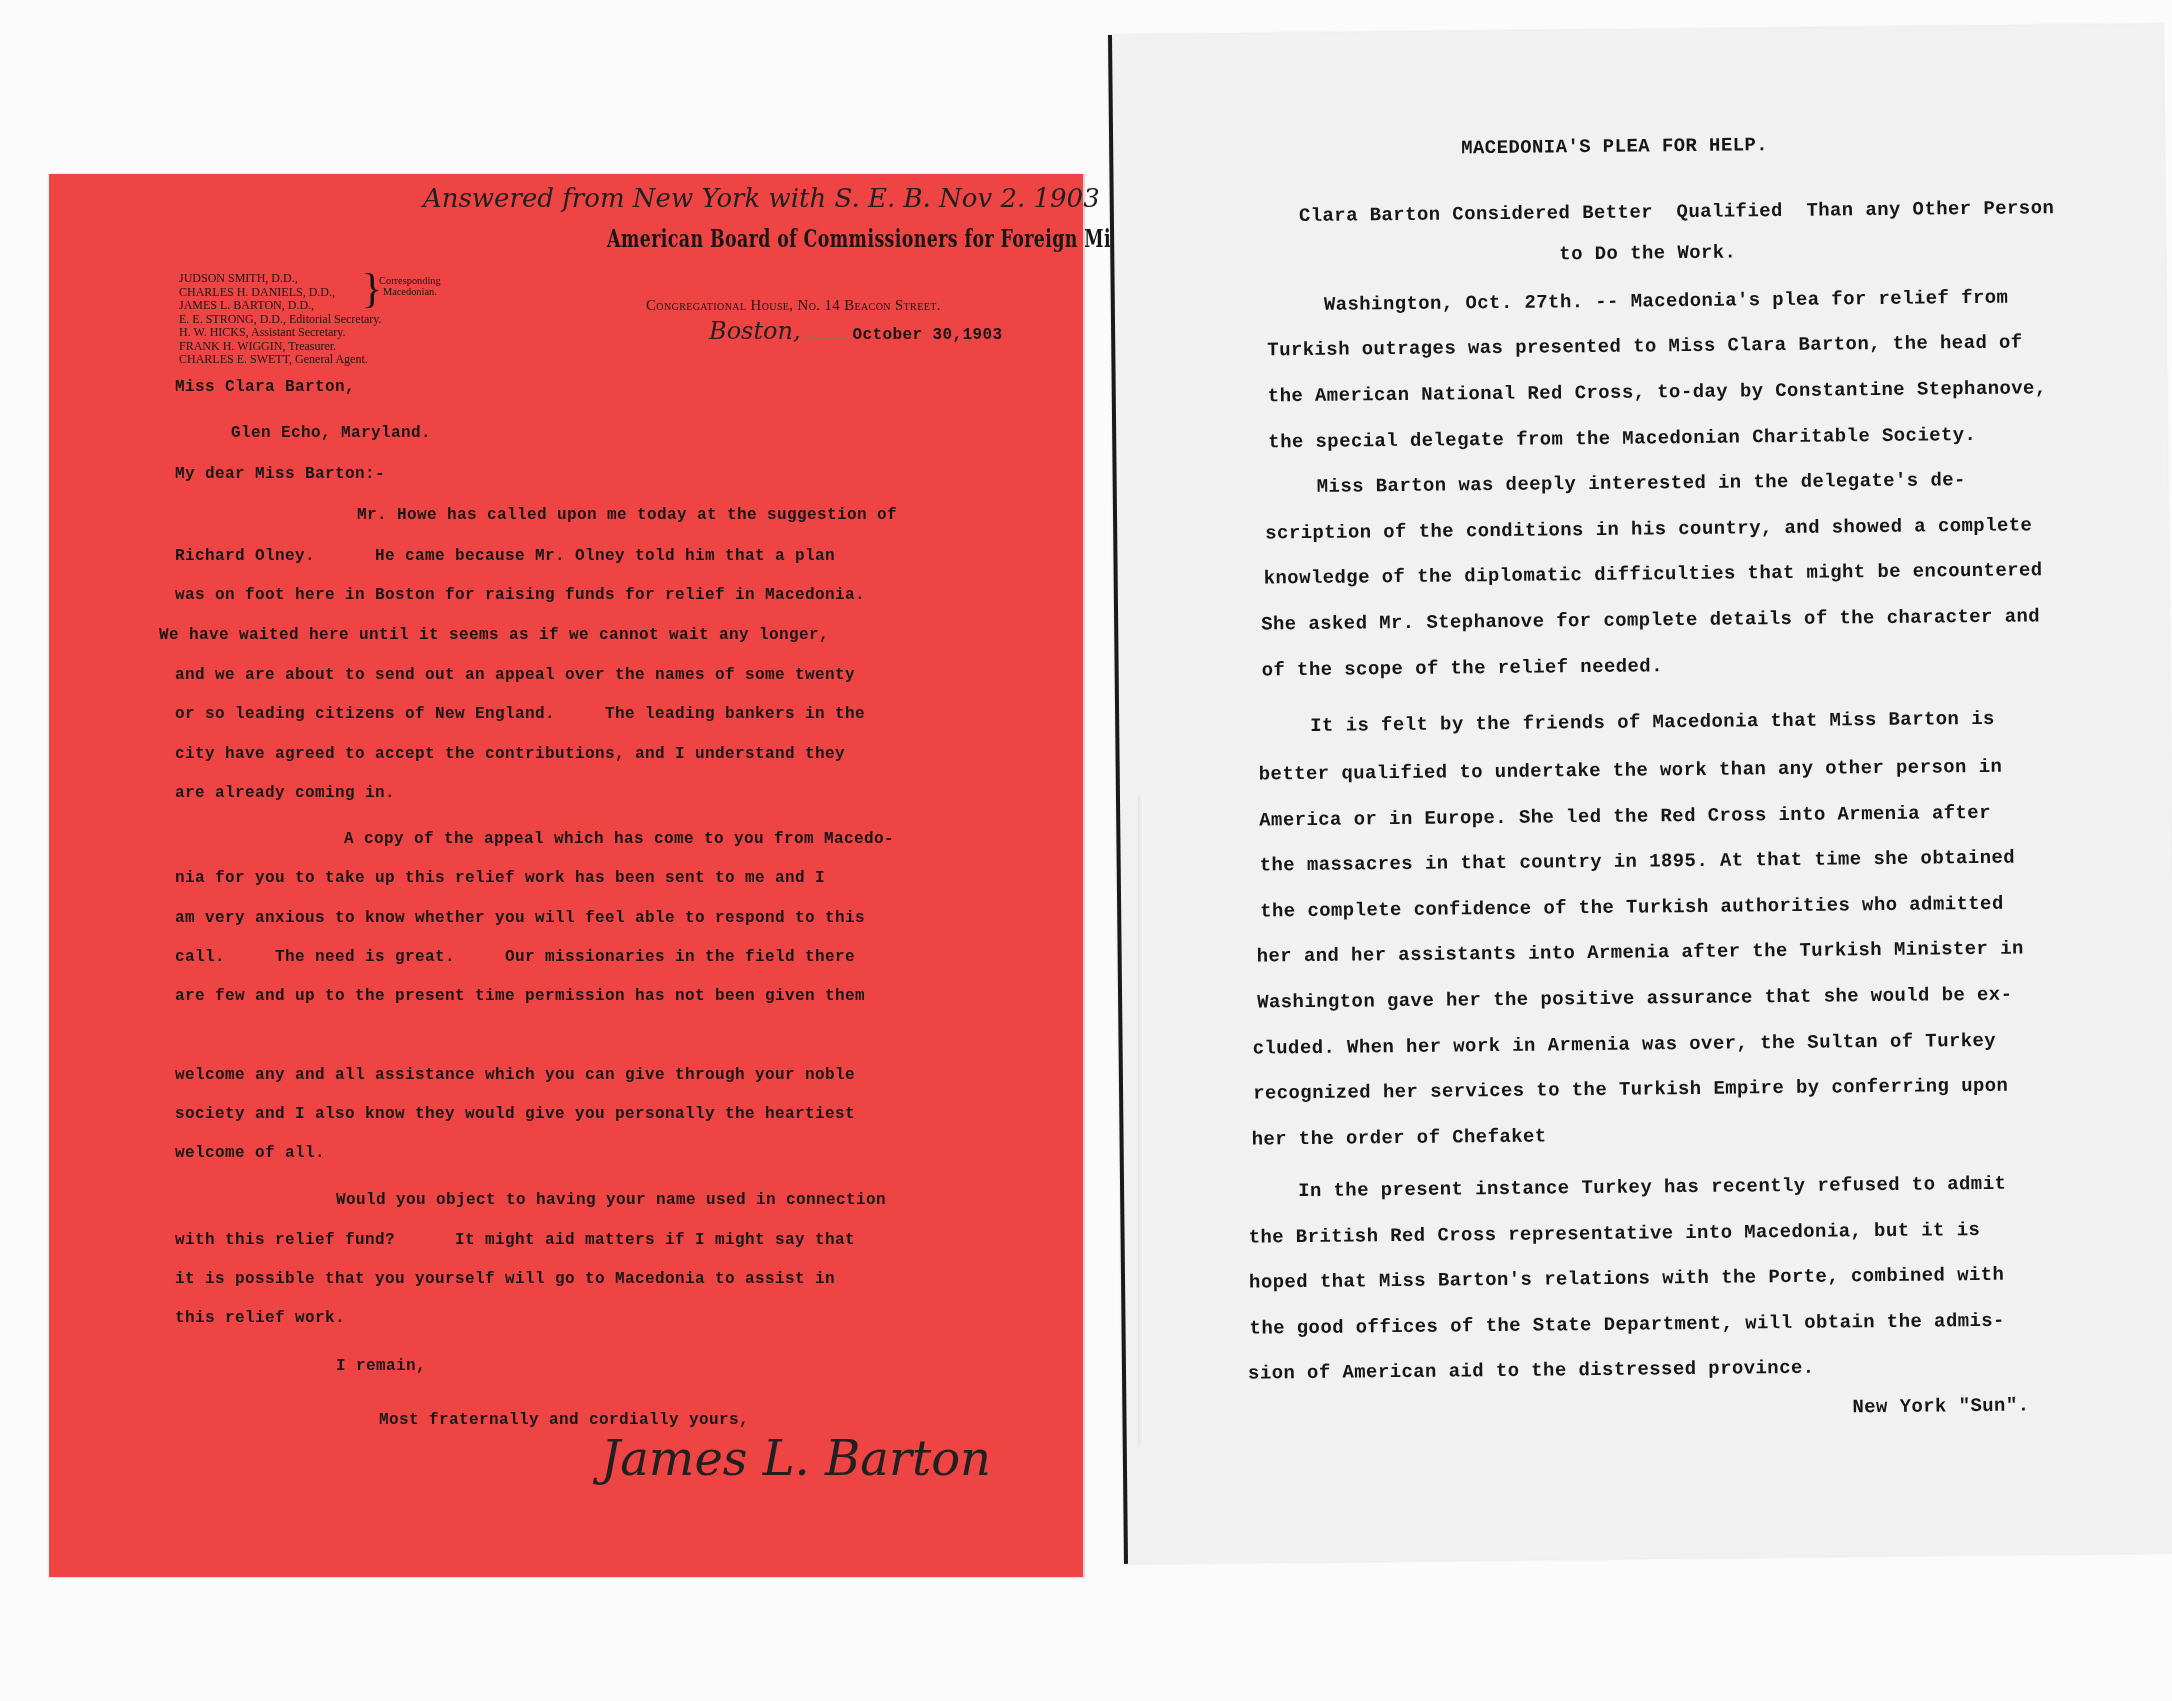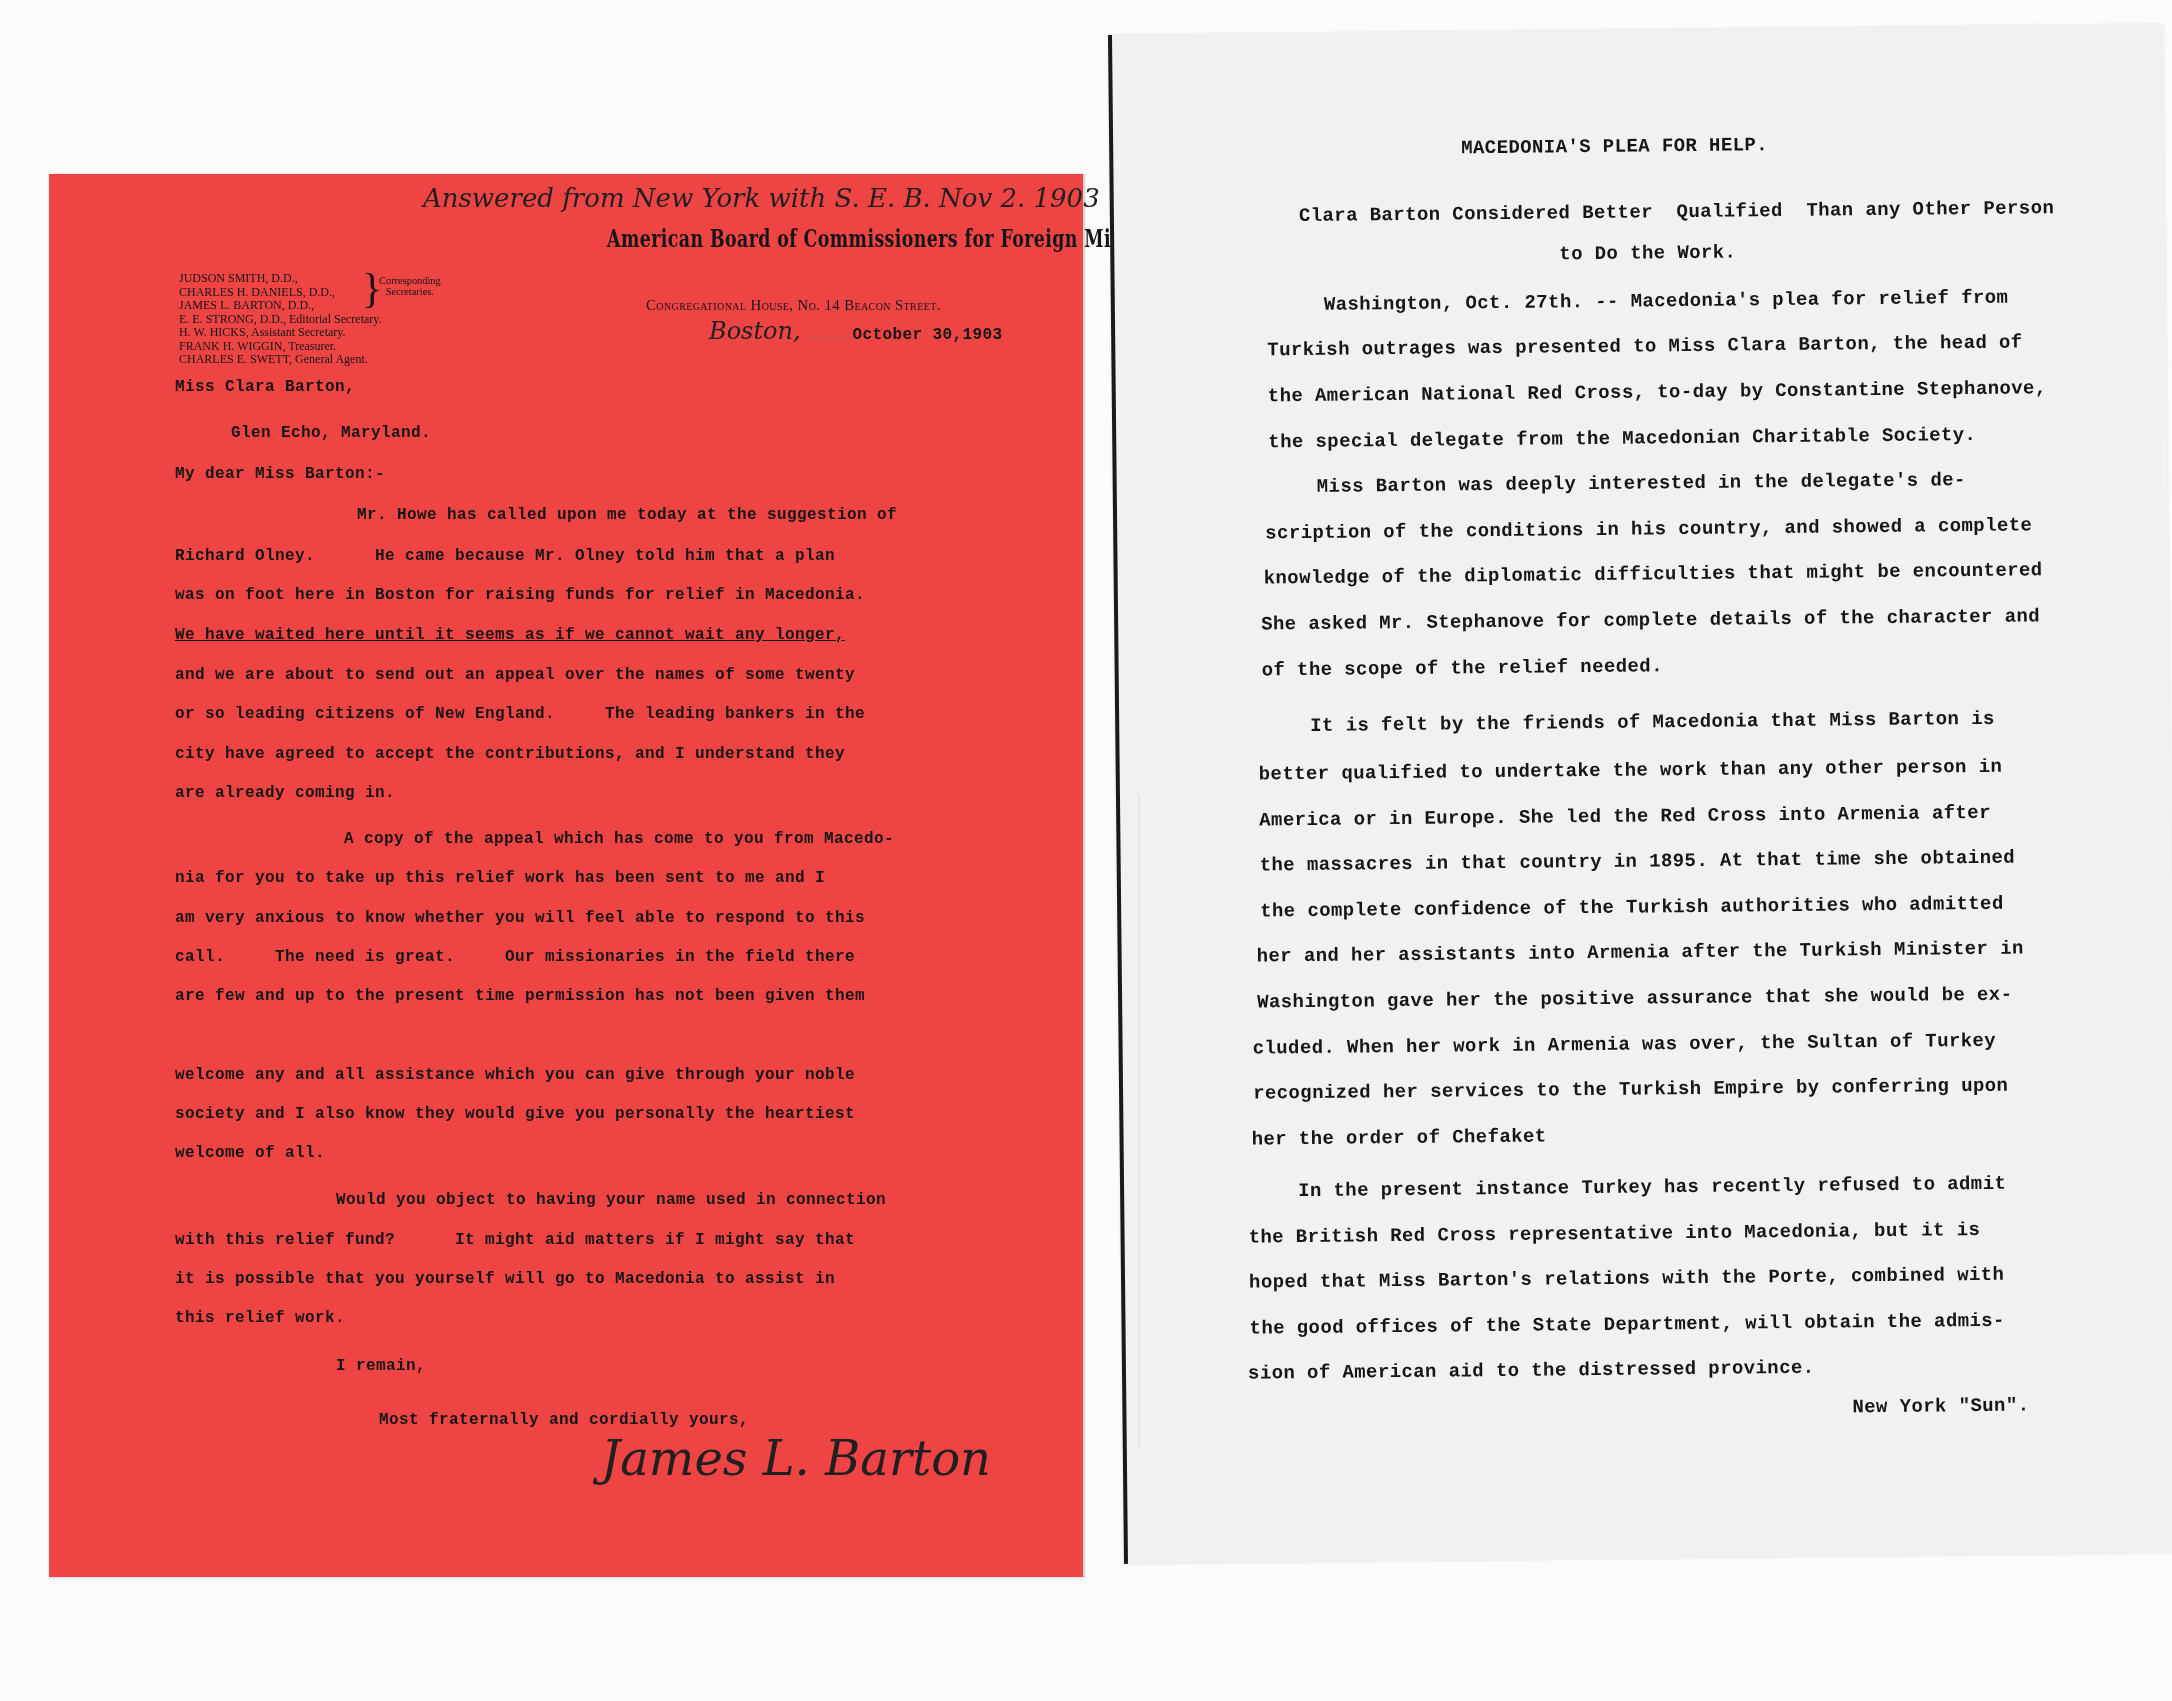--- a/index.html
+++ b/index.html
@@ -80,39 +80,39 @@
     <div>CHARLES H. DANIELS, D.D.,</div>
     <div>JAMES L. BARTON, D.D.,</div>
     <div>E. E. STRONG, D.D., Editorial Secretary.</div>
     <div>H. W. HICKS, Assistant Secretary.</div>
     <div>FRANK H. WIGGIN, Treasurer.</div>
     <div>CHARLES E. SWETT, General Agent.</div>
   </div>
   <div class="brace serif" style="left:313px; top:93px;">}</div>
   <div class="abs serif" style="left:330px; top:101px; font-size:10.4px; line-height:11.3px; text-align:center;">
     <div>Corresponding</div>
-    <div>Secretaries.</div>
+    <div>Macedonian.</div>
   </div>
 
   <div class="abs serif smallcaps" style="left:597px; top:123px; white-space:nowrap;">Congregational House, No. 14 Beacon Street.</div>
 
   <div class="abs" style="left:660px; top:143px; white-space:nowrap;">
     <span class="hand" style="font-size:24px;">Boston,</span>
     <span class="dots"></span>
     <span class="type">October 30,1903</span>
   </div>
 
   <div class="abs type" style="left:126px; top:204px;">Miss Clara Barton,</div>
   <div class="abs type" style="left:182px; top:250px;">Glen Echo, Maryland.</div>
   <div class="abs type" style="left:126px; top:291px;">My dear Miss Barton:-</div>
 
   <div class="abs type" style="left:308px; top:332px;">Mr. Howe has called upon me today at the suggestion of</div>
   <div class="abs type" style="left:126px; top:373px; white-space:pre;">Richard Olney.      He came because Mr. Olney told him that a plan</div>
   <div class="abs type" style="left:126px; top:412px;">was on foot here in Boston for raising funds for relief in Macedonia.</div>
-  <div class="abs type" style="left:126px; top:452px;text-decoration:underline;">We have waited here until it seems as if we cannot wait any longer,</div>
+  <div class="abs type" style="left:110px; top:452px;">We have waited here until it seems as if we cannot wait any longer,</div>
   <div class="abs type" style="left:126px; top:492px;">and we are about to send out an appeal over the names of some twenty</div>
   <div class="abs type" style="left:126px; top:531px; white-space:pre;">or so leading citizens of New England.     The leading bankers in the</div>
   <div class="abs type" style="left:126px; top:571px;">city have agreed to accept the contributions, and I understand they</div>
   <div class="abs type" style="left:126px; top:610px;">are already coming in.</div>
 
   <div class="abs type" style="left:295px; top:656px;">A copy of the appeal which has come to you from Macedo-</div>
   <div class="abs type" style="left:126px; top:695px;">nia for you to take up this relief work has been sent to me and I</div>
   <div class="abs type" style="left:126px; top:735px;">am very anxious to know whether you will feel able to respond to this</div>
   <div class="abs type" style="left:126px; top:774px; white-space:pre;">call.     The need is great.     Our missionaries in the field there</div>
   <div class="abs type" style="left:126px; top:813px;">are few and up to the present time permission has not been given them</div>

